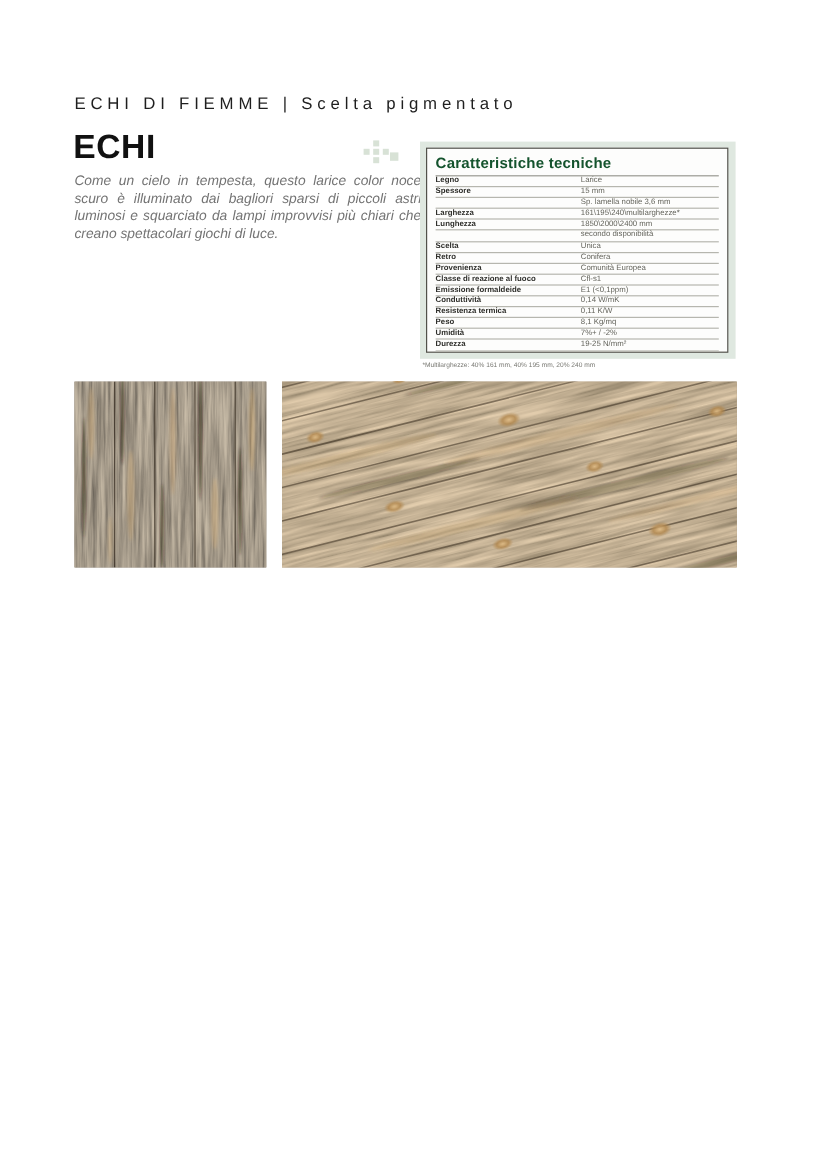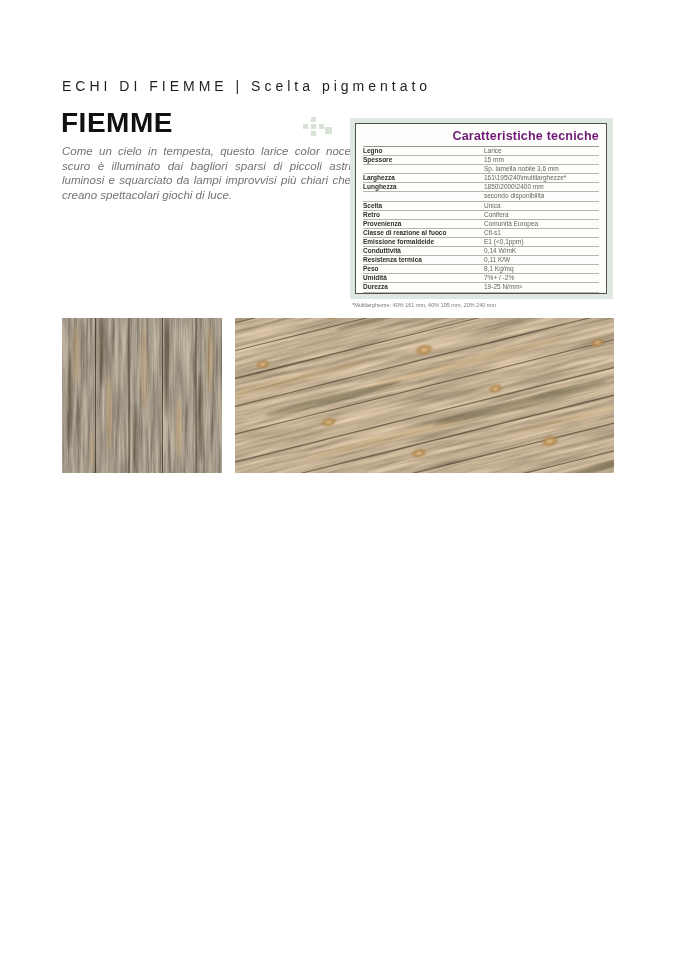--- a/index.html
+++ b/index.html
@@ -31,22 +31,22 @@
   .specs-panel {
     position:absolute; left:350px; top:118px; width:263px; height:181px;
     background:#dfe8e0;
   }
   .specs-inner {
     position:absolute; left:5px; top:5px; width:252px; height:171px;
     box-sizing:border-box; background:#fdfdfc;
     border:1px solid #51514a; padding:0 7px;
   }
   .specs-title {
-    font-size:12.5px; font-weight:bold; color:#701a75;
-    margin:5px 0 3px 0; letter-spacing:0.2px;text-align:right;
+    font-size:12.5px; font-weight:bold; color:#14532d;
+    margin:5px 0 3px 0; letter-spacing:0.2px;
   }
   .spec-table { border-top:1px solid #9a9a92; }
   .spec-row {
     position:relative; height:8.1px; border-bottom:1px solid #b6b6ae;
     font-size:6.5px; line-height:8px; white-space:nowrap;
   }
   .spec-label { position:absolute; left:0; top:0; font-weight:bold; color:#2e2e2a; }
   .spec-value { position:absolute; left:121px; top:0; color:#64645c; }
   .specs-footnote {
     position:absolute; left:352px; top:302px;
@@ -56,21 +56,21 @@
   .wood-floor  { position:absolute; left:235px; top:318px; width:379px; height:155px; }
   .wood-swatch svg, .wood-floor svg { display:block; }
 </style>
 </head>
 <body>
 
 <div class="page">
 
   <div class="collection">ECHI DI FIEMME | Scelta pigmentato</div>
 
-  <div class="product-name">FIEMME</div>
+  <div class="product-name">ECHI</div>
 
   <div class="brand-mark">
     <span class="m1"></span>
       <span class="m2"></span>
       <span class="m3"></span>
     <span class="m4"></span>
       <span class="m5"></span>
       <span class="m6"></span>
   </div>
 

